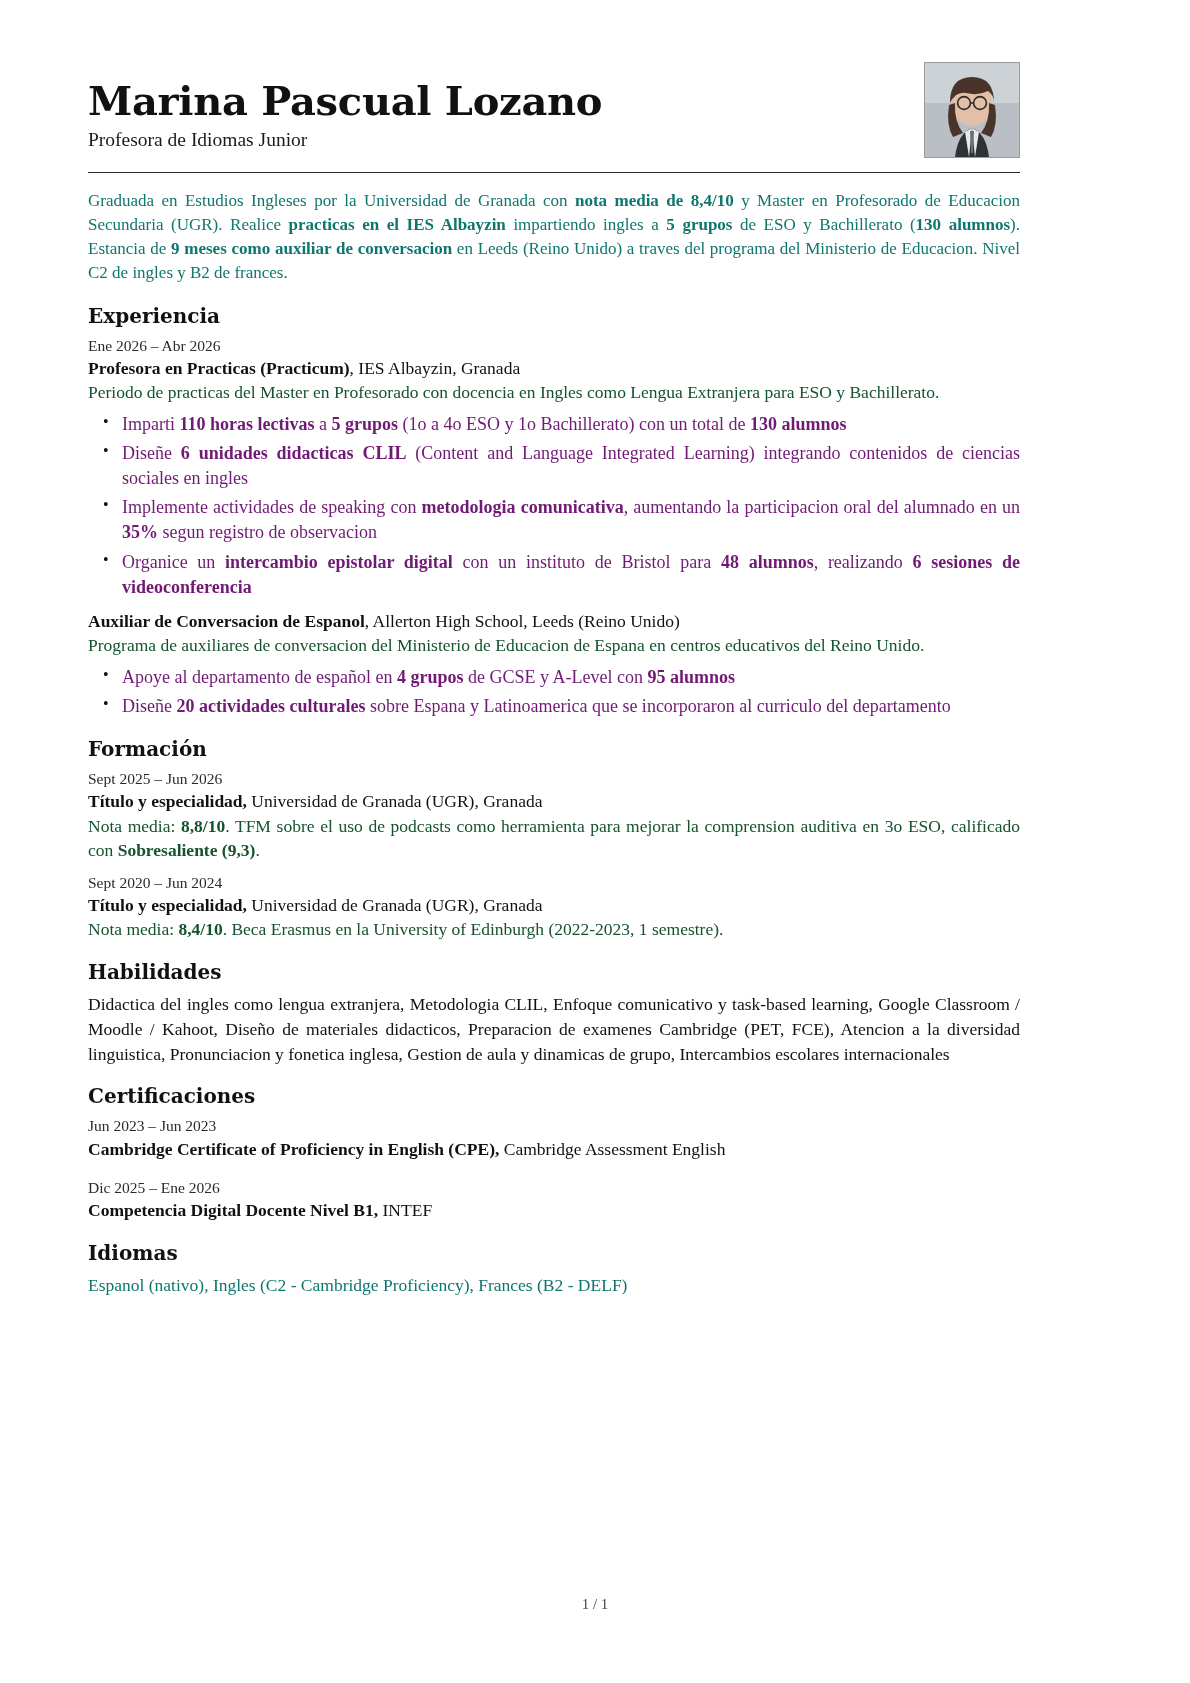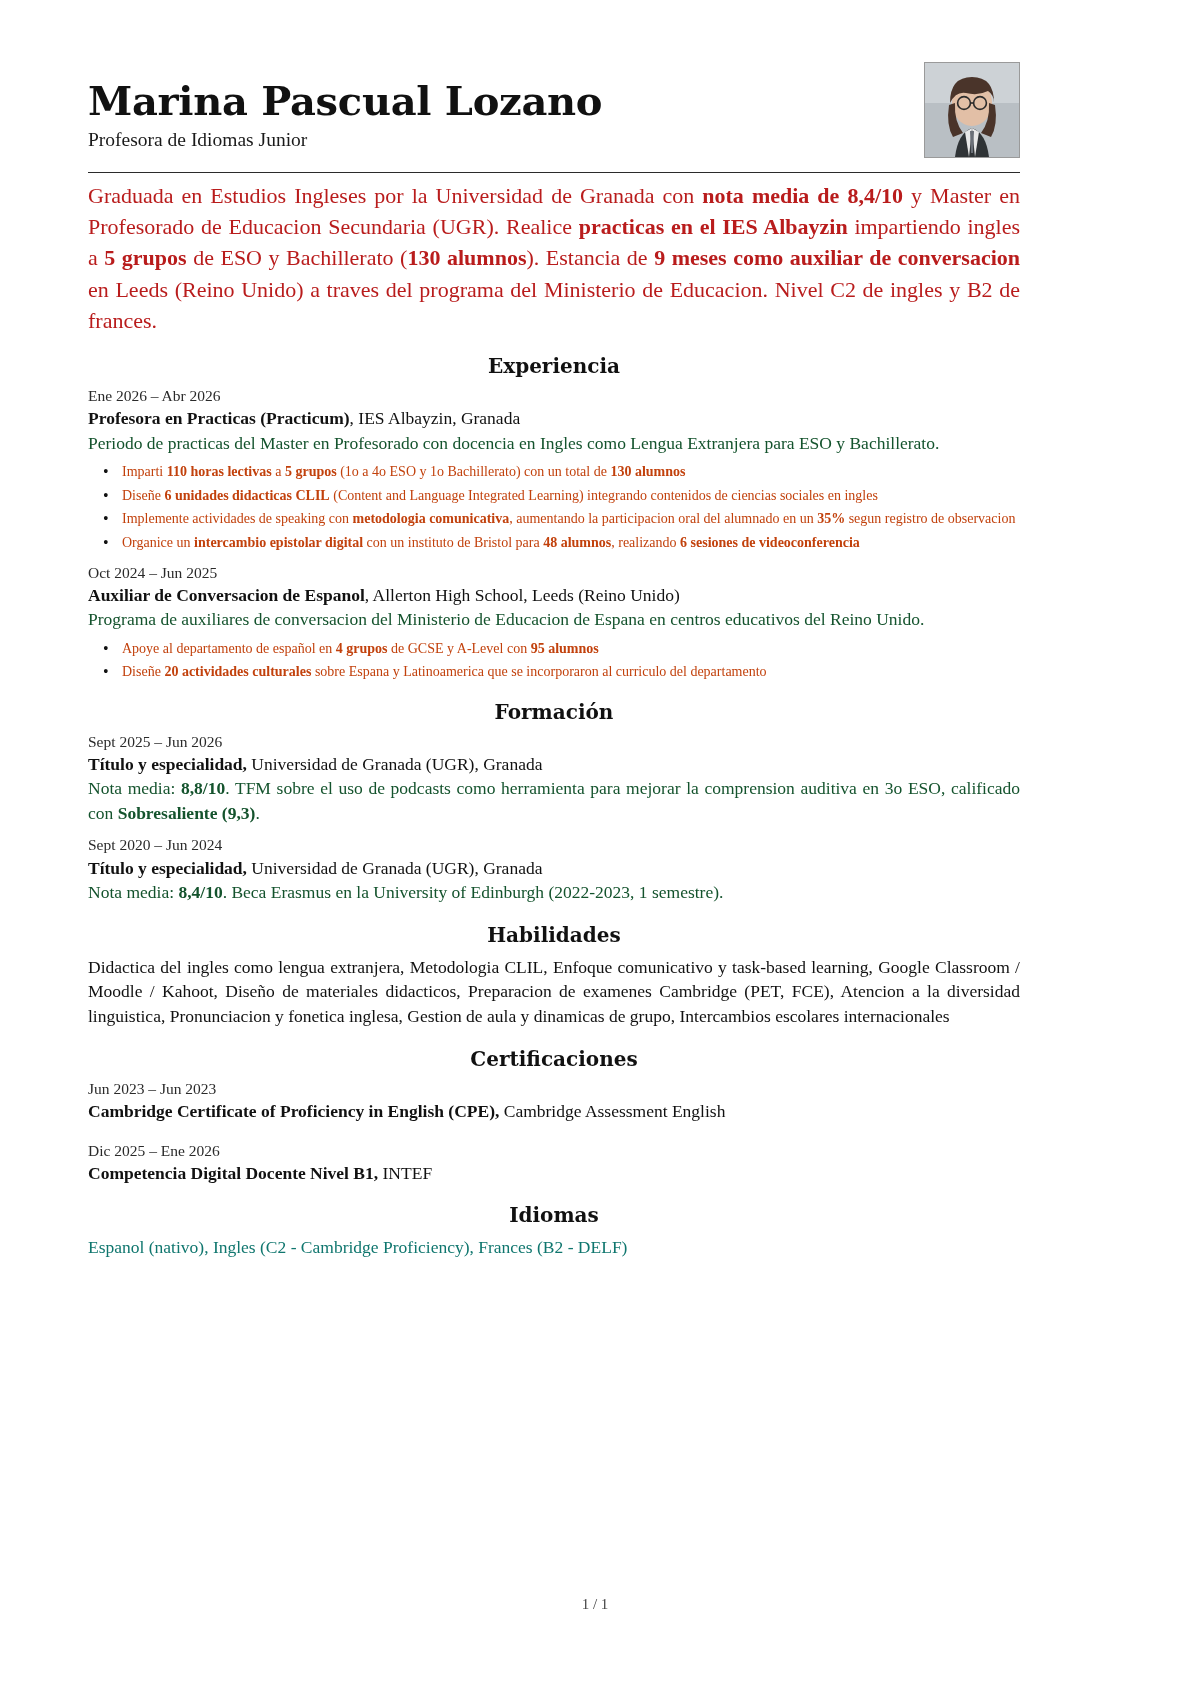--- a/index.html
+++ b/index.html
@@ -72,37 +72,36 @@
   .contact {
     font-size: 17.5px;
     line-height: 1.35;
     margin: 10px 0 0 0;
     color: #111111;
     white-space: nowrap;
   }
   .contact .sep { padding: 0 2px; color: #333; }
 
   .summary {
-    font-size: 22px;
+    font-size: 17px;
     line-height: 1.42;
-    margin: 7px 0 0 0;
-    text-align: justify;
-    color: #b91c1c;
+    margin: 16px 0 0 0;
+    text-align: justify;
+    color: #0f766e;
   }
 
   
   .section { margin-top: 18px; }
   .section-title {
     font-family: "DejaVu Serif", "Liberation Serif", serif;
     font-weight: 700;
     font-size: 20px;
     line-height: 1.2;
     margin: 0 0 8px 0;
     color: #111111;
-    text-align: center;
   }
   .entry { margin-top: 10px; }
   .entry:first-of-type { margin-top: 0; }
   .entry-date {
     font-size: 15.5px;
     line-height: 1.3;
     color: #2a2a2a;
     margin: 0 0 1px 0;
   }
   .entry-head {
@@ -118,26 +117,26 @@
     margin: 0;
     text-align: justify;
     color: #14532d;
   }
   ul.bullets {
     margin: 7px 0 0 0;
     padding: 0 0 0 34px;
     list-style: none;
   }
   ul.bullets li {
-    font-size: 14px;
+    font-size: 18px;
     line-height: 1.4;
     margin-bottom: 4px;
     position: relative;
     text-align: justify;
-    color: #c2410c;
+    color: #701a75;
   }
   ul.bullets li::before {
     content: "\2022";
     position: absolute;
     left: -19px;
     top: -1px;
     font-size: 16px;
     color: #111111;
   }
   ul.bullets li b { font-weight: 700; }
@@ -210,21 +209,20 @@
             <div class="entry-head"><b>Profesora en Practicas (Practicum)</b><span>, IES Albayzin, Granada</span></div>
             <div class="entry-desc">Periodo de practicas del Master en Profesorado con docencia en Ingles como Lengua Extranjera para ESO y Bachillerato.</div>
             <ul class="bullets">
               <li><span>Imparti </span><b>110 horas lectivas</b><span> a </span><b>5 grupos</b><span> (1o a 4o ESO y 1o Bachillerato) con un total de </span><b>130 alumnos</b></li>
               <li><span>Diseñe </span><b>6 unidades didacticas CLIL</b><span> (Content and Language Integrated Learning) integrando contenidos de ciencias sociales en ingles</span></li>
               <li><span>Implemente actividades de speaking con </span><b>metodologia comunicativa</b><span>, aumentando la participacion oral del alumnado en un </span><b>35%</b><span> segun registro de observacion</span></li>
               <li><span>Organice un </span><b>intercambio epistolar digital</b><span> con un instituto de Bristol para </span><b>48 alumnos</b><span>, realizando </span><b>6 sesiones de videoconferencia</b></li>
             </ul>
           </div>
           <div class="entry">
-            <div class="entry-date">Oct 2024 – Jun 2025</div>
             <div class="entry-head"><b>Auxiliar de Conversacion de Espanol</b><span>, Allerton High School, Leeds (Reino Unido)</span></div>
             <div class="entry-desc">Programa de auxiliares de conversacion del Ministerio de Educacion de Espana en centros educativos del Reino Unido.</div>
             <ul class="bullets">
               <li><span>Apoye al departamento de español en </span><b>4 grupos</b><span> de GCSE y A-Level con </span><b>95 alumnos</b></li>
               <li><span>Diseñe </span><b>20 actividades culturales</b><span> sobre Espana y Latinoamerica que se incorporaron al curriculo del departamento</span></li>
             </ul>
           </div>
         </div>
     </div>
 

